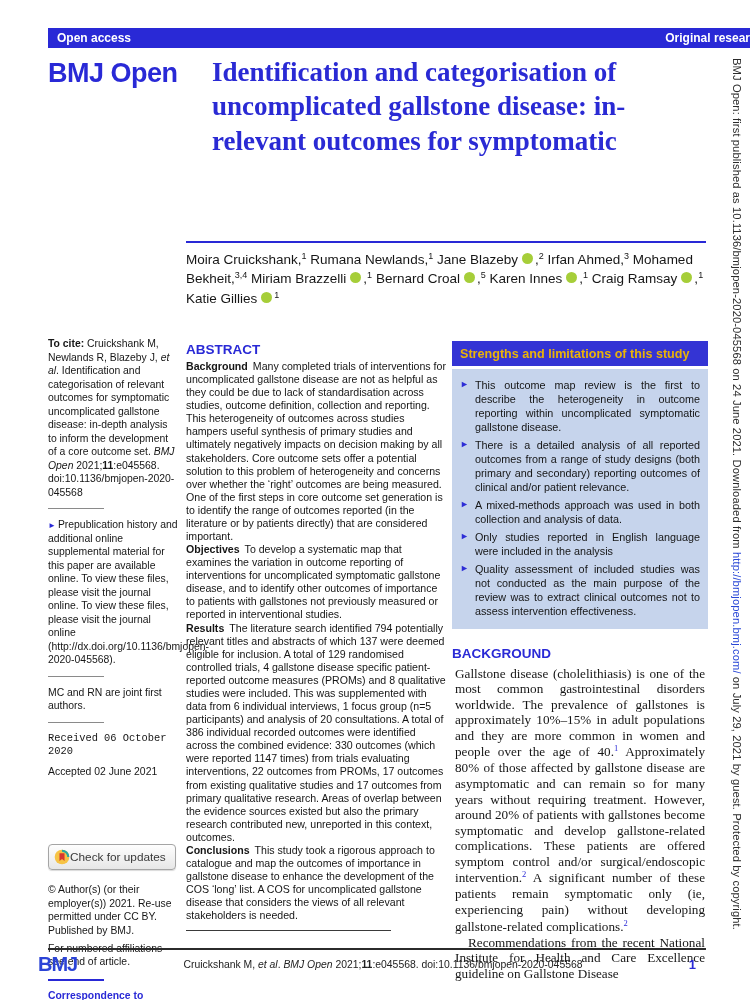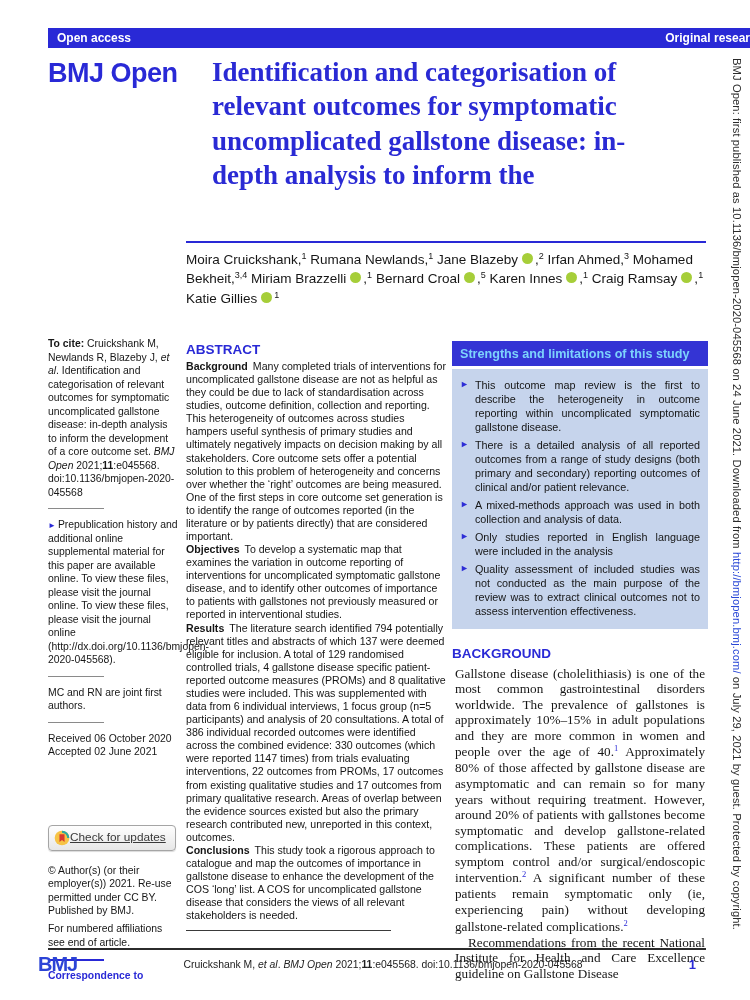--- a/index.html
+++ b/index.html
@@ -45,35 +45,35 @@
   }
   .leftcol p{ margin:0 0 4px 0; }
   .sep{ border:none; border-top:1px solid #8a8a8a; width:56px; margin:9px 0 9px 0; }
   .sep-blue{ border:none; border-top:2px solid #2929d6; width:56px; margin:10px 0 8px 0; }
   .arr-small{ color:#2929d6; font-size:8px; margin-right:2px; }
   .chk-btn{
     display:inline-flex; align-items:center; gap:0;
     border:1px solid #a5a5a5; border-radius:4px;
     background:linear-gradient(#fefefe,#e7e7e7);
     padding:4px 9px 4px 5px; font-size:11.8px; color:#3a3a3a;
-    margin:62px 0 13px 0; box-shadow:0 1px 1px rgba(0,0,0,.15);text-decoration:underline;
+    margin:62px 0 13px 0; box-shadow:0 1px 1px rgba(0,0,0,.15);
   }
   .corr-label{ color:#2929d6; font-weight:bold; }
 
   
   .midcol{ position:absolute; left:186px; top:336px; width:260px; }
   .abs-heading{ color:#2929d6; font-weight:bold; font-size:13.5px; margin:6px 0 3px 0; }
   .abs-sec{ margin:0; font-size:10.6px; line-height:1.235; }
   .abs-sec b{ margin-right:5px; }
   .abs-endrule{ border:none; border-top:1.5px solid #3a3a3a; width:205px; margin:8px 0 0 0; }
 
   
   .rightcol{ position:absolute; left:452px; top:341px; width:256px; }
   .str-head{
-    background:#3434d4; color:#7dd3fc; font-weight:bold; font-size:12.6px;
+    background:#3434d4; color:#eab308; font-weight:bold; font-size:12.6px;
     padding:6px 8px 5px 8px;
   }
   .str-body{ background:#c6d4ec; padding:9px 8px 10px 8px; margin-top:3px; }
   .bullet{ display:flex; gap:6px; margin-bottom:4px; font-size:10.8px; line-height:1.3; text-align:justify; }
   .bullet .arr{ color:#2d2dd6; font-size:9px; line-height:1.55; flex:0 0 auto; }
   .bg-heading{ color:#2929d6; font-weight:bold; font-size:13.5px; margin:17px 0 5px 0; }
   .bg-text{
     font-family:"Liberation Serif", serif; font-size:13.2px; line-height:1.18;
     text-align:justify; margin:3px;
   }
@@ -104,23 +104,22 @@
 <div class="page">
 
   <div class="banner">
     <span>Open access</span>
     <span>Original research</span>
   </div>
 
   <div class="masthead">BMJ Open</div>
   <div class="title">
     <div>Identification and categorisation of</div>
+    <div>uncomplicated gallstone disease: in-</div>
     <div>relevant outcomes for symptomatic</div>
-    <div>uncomplicated gallstone disease: in-</div>
-    <div>depth analysis to inform the</div>
   </div>
   <div class="authors-rule"></div>
   <div class="authors">
     <span><span>Moira Cruickshank,</span><sup>1</sup></span>
     <span><span>Rumana Newlands,</span><sup>1</sup></span>
     <span><span>Jane Blazeby</span><span class="orcid"></span><span>,</span><sup>2</sup></span>
     <span><span>Irfan Ahmed,</span><sup>3</sup></span>
     <span><span>Mohamed Bekheit,</span><sup>3,4</sup></span>
     <span><span>Miriam Brazzelli</span><span class="orcid"></span><span>,</span><sup>1</sup></span>
     <span><span>Bernard Croal</span><span class="orcid"></span><span>,</span><sup>5</sup></span>
@@ -129,21 +128,21 @@
     <span><span>Katie Gillies</span><span class="orcid"></span><span></span><sup>1</sup></span>
   </div>
 
   <div class="leftcol">
     <p><b>To cite:</b><span> Cruickshank M, Newlands R, Blazeby J, </span><i>et al</i><span>. Identification and categorisation of relevant outcomes for symptomatic uncomplicated gallstone disease: in-depth analysis to inform the development of a core outcome set. </span><i>BMJ Open</i><span> 2021;</span><b>11</b><span>:e045568. doi:10.1136/bmjopen-2020-045568</span></p>
     <hr class="sep">
     <p><span class="arr-small">►</span><span>Prepublication history and additional online supplemental material for this paper are available online. To view these files, please visit the journal online. To view these files, please visit the journal online (http://dx.doi.org/10.1136/bmjopen-2020-045568).</span></p>
     <hr class="sep">
     <p>MC and RN are joint first authors.</p>
     <hr class="sep">
-    <p style="margin-bottom:0;">Received 06 October 2020</p>
+    <p style="margin-bottom:6px;font-family:Liberation Mono, monospace;">Received 06 October 2020</p>
     <p>Accepted 02 June 2021</p>
 
     <div class="chk-btn">
       <svg width="16" height="16" viewBox="0 0 24 24">
         <circle cx="12" cy="12" r="11" fill="#f6c345"></circle>
         <path d="M12 1 a11 11 0 0 1 11 11 l-3.2 0 a7.8 7.8 0 0 0 -7.8 -7.8 z" fill="#2aa8a0"></path>
         <path d="M8.2 6.5 h7.6 v11.5 l-3.8 -2.9 -3.8 2.9 z" fill="#d8382e"></path>
       </svg>
       <span>Check for updates</span>
     </div>

